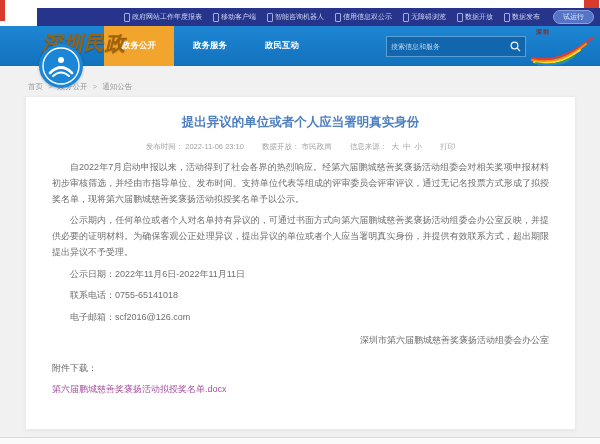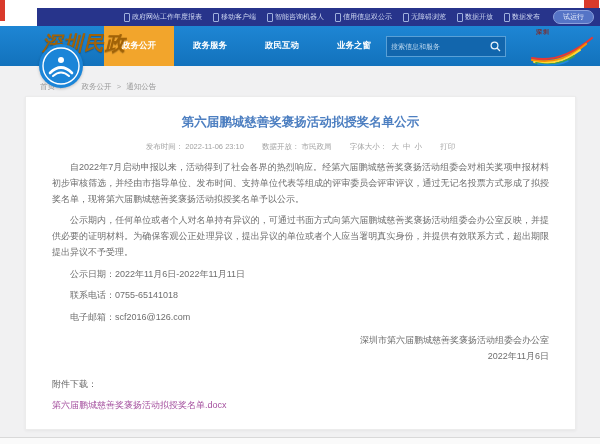--- a/index.html
+++ b/index.html
@@ -42,37 +42,37 @@
     background:#1b85d8;z-index:5;box-shadow:0 1px 3px rgba(0,0,0,.2);
     display:flex;align-items:center;justify-content:center;
   }
   .nav{position:absolute;left:104px;top:26px;height:40px;display:flex;z-index:2;}
   .nav-item{
     width:72px;height:40px;display:flex;align-items:center;justify-content:center;
     color:#ffffff;font-size:8.5px;font-weight:bold;cursor:pointer;
   }
   .nav-item.active{background:#f2a52c;width:70px;}
   .search-box{
-    position:absolute;left:386px;top:36px;width:120px;height:21px;z-index:2;
+    position:absolute;left:386px;top:36px;width:140px;height:21px;z-index:2;
     background:#1266ad;border:1px solid #5aa0d6;box-sizing:border-box;
     display:flex;align-items:center;
   }
   .search-box input{
     flex:1;background:transparent;border:none;outline:none;color:#dcebf8;
     font-size:7px;padding:0 4px;font-family:inherit;
   }
   .search-box input::placeholder{color:#b9d6ee;}
   .search-btn{width:20px;height:100%;display:flex;align-items:center;justify-content:center;cursor:pointer;}
   .city-logo{position:absolute;left:528px;top:28px;width:68px;height:36px;z-index:2;}
   .city-logo-text{position:absolute;left:8px;top:0;font-size:6px;color:#7e2b2b;font-weight:bold;letter-spacing:1px;}
 
   
   .breadcrumb{position:absolute;left:28px;top:82px;font-size:7.5px;color:#999;z-index:1;}
   .breadcrumb .sep{margin:0 3px;color:#aaa;}
-  .crumb-link{cursor:pointer;margin-left:12px;}
+  .crumb-link{cursor:pointer;}
 
   
   .card{
     position:absolute;left:25px;top:96px;width:551px;height:334px;background:#fff;
     border:1px solid #ececec;box-shadow:0 1px 3px rgba(0,0,0,.05);
     box-sizing:border-box;padding:0 26px;z-index:1;
   }
   .art-title{margin-top:17px;text-align:center;color:#4d7fc1;font-size:12.5px;font-weight:bold;}
   .art-meta{margin-top:11px;text-align:center;font-size:7.5px;color:#a3a3a3;}
   .art-meta span{margin:0 1px;}
@@ -145,23 +145,20 @@
 <div class="nav">
   <div class="nav-item active">
     <span>政务公开</span>
   </div>
   <div class="nav-item">
     <span>政务服务</span>
   </div>
   <div class="nav-item">
     <span>政民互动</span>
   </div>
-  <div class="nav-item">
-    <span>业务之窗</span>
-  </div>
 </div>
 
 <div class="search-box">
   <input type="text" placeholder="搜索信息和服务" style="">
   <span class="search-btn">
     <svg width="11" height="11" viewBox="0 0 11 11">
       <circle cx="4.5" cy="4.5" r="3.4" fill="none" stroke="#eaf3fb" stroke-width="1.2"></circle>
       <line x1="7" y1="7" x2="10" y2="10" stroke="#eaf3fb" stroke-width="1.2"></line>
     </svg>
   </span>
@@ -180,44 +177,43 @@
 
 <div class="breadcrumb">
   <span class="crumb-link">首页</span>
   <span class="sep">&gt;</span>
   <span class="crumb-link">政务公开</span>
   <span class="sep">&gt;</span>
   <span>通知公告</span>
 </div>
 
 <div class="card">
-  <div class="art-title">第六届鹏城慈善奖褒扬活动拟授奖名单公示</div>
+  <div class="art-title">提出异议的单位或者个人应当署明真实身份</div>
 
   <div class="art-meta">
     <span>发布时间：</span><span>2022-11-06 23:10</span>
     <span class="gap"></span>
     <span>数据开放：</span><span>市民政局</span>
     <span class="gap"></span>
-    <span>字体大小：</span>
+    <span>信息来源：</span>
     <span class="meta-action">大</span>
     <span class="meta-action">中</span>
     <span class="meta-action">小</span>
     <span class="gap"></span>
     <span class="meta-action">打印</span>
   </div>
 
   <div class="art-body">
     <p>自2022年7月启动申报以来，活动得到了社会各界的热烈响应。经第六届鹏城慈善奖褒扬活动组委会对相关奖项申报材料初步审核筛选，并经由市指导单位、发布时间、支持单位代表等组成的评审委员会评审评议，通过无记名投票方式形成了拟授奖名单，现将第六届鹏城慈善奖褒扬活动拟授奖名单予以公示。</p>
     <p>公示期内，任何单位或者个人对名单持有异议的，可通过书面方式向第六届鹏城慈善奖褒扬活动组委会办公室反映，并提供必要的证明材料。为确保客观公正处理异议，提出异议的单位或者个人应当署明真实身份，并提供有效联系方式，超出期限提出异议不予受理。</p>
     <div class="info-line">公示日期：2022年11月6日-2022年11月11日</div>
     <div class="info-line">联系电话：0755-65141018</div>
     <div class="info-line">电子邮箱：scf2016@126.com</div>
     <div class="sign-block">
       <div>深圳市第六届鹏城慈善奖褒扬活动组委会办公室</div>
-      <div>2022年11月6日</div>
     </div>
   </div>
 
   <div class="attach-label">附件下载：</div>
   <span class="attach-link">第六届鹏城慈善奖褒扬活动拟授奖名单.docx</span>
 
   
 
   
 </div>

